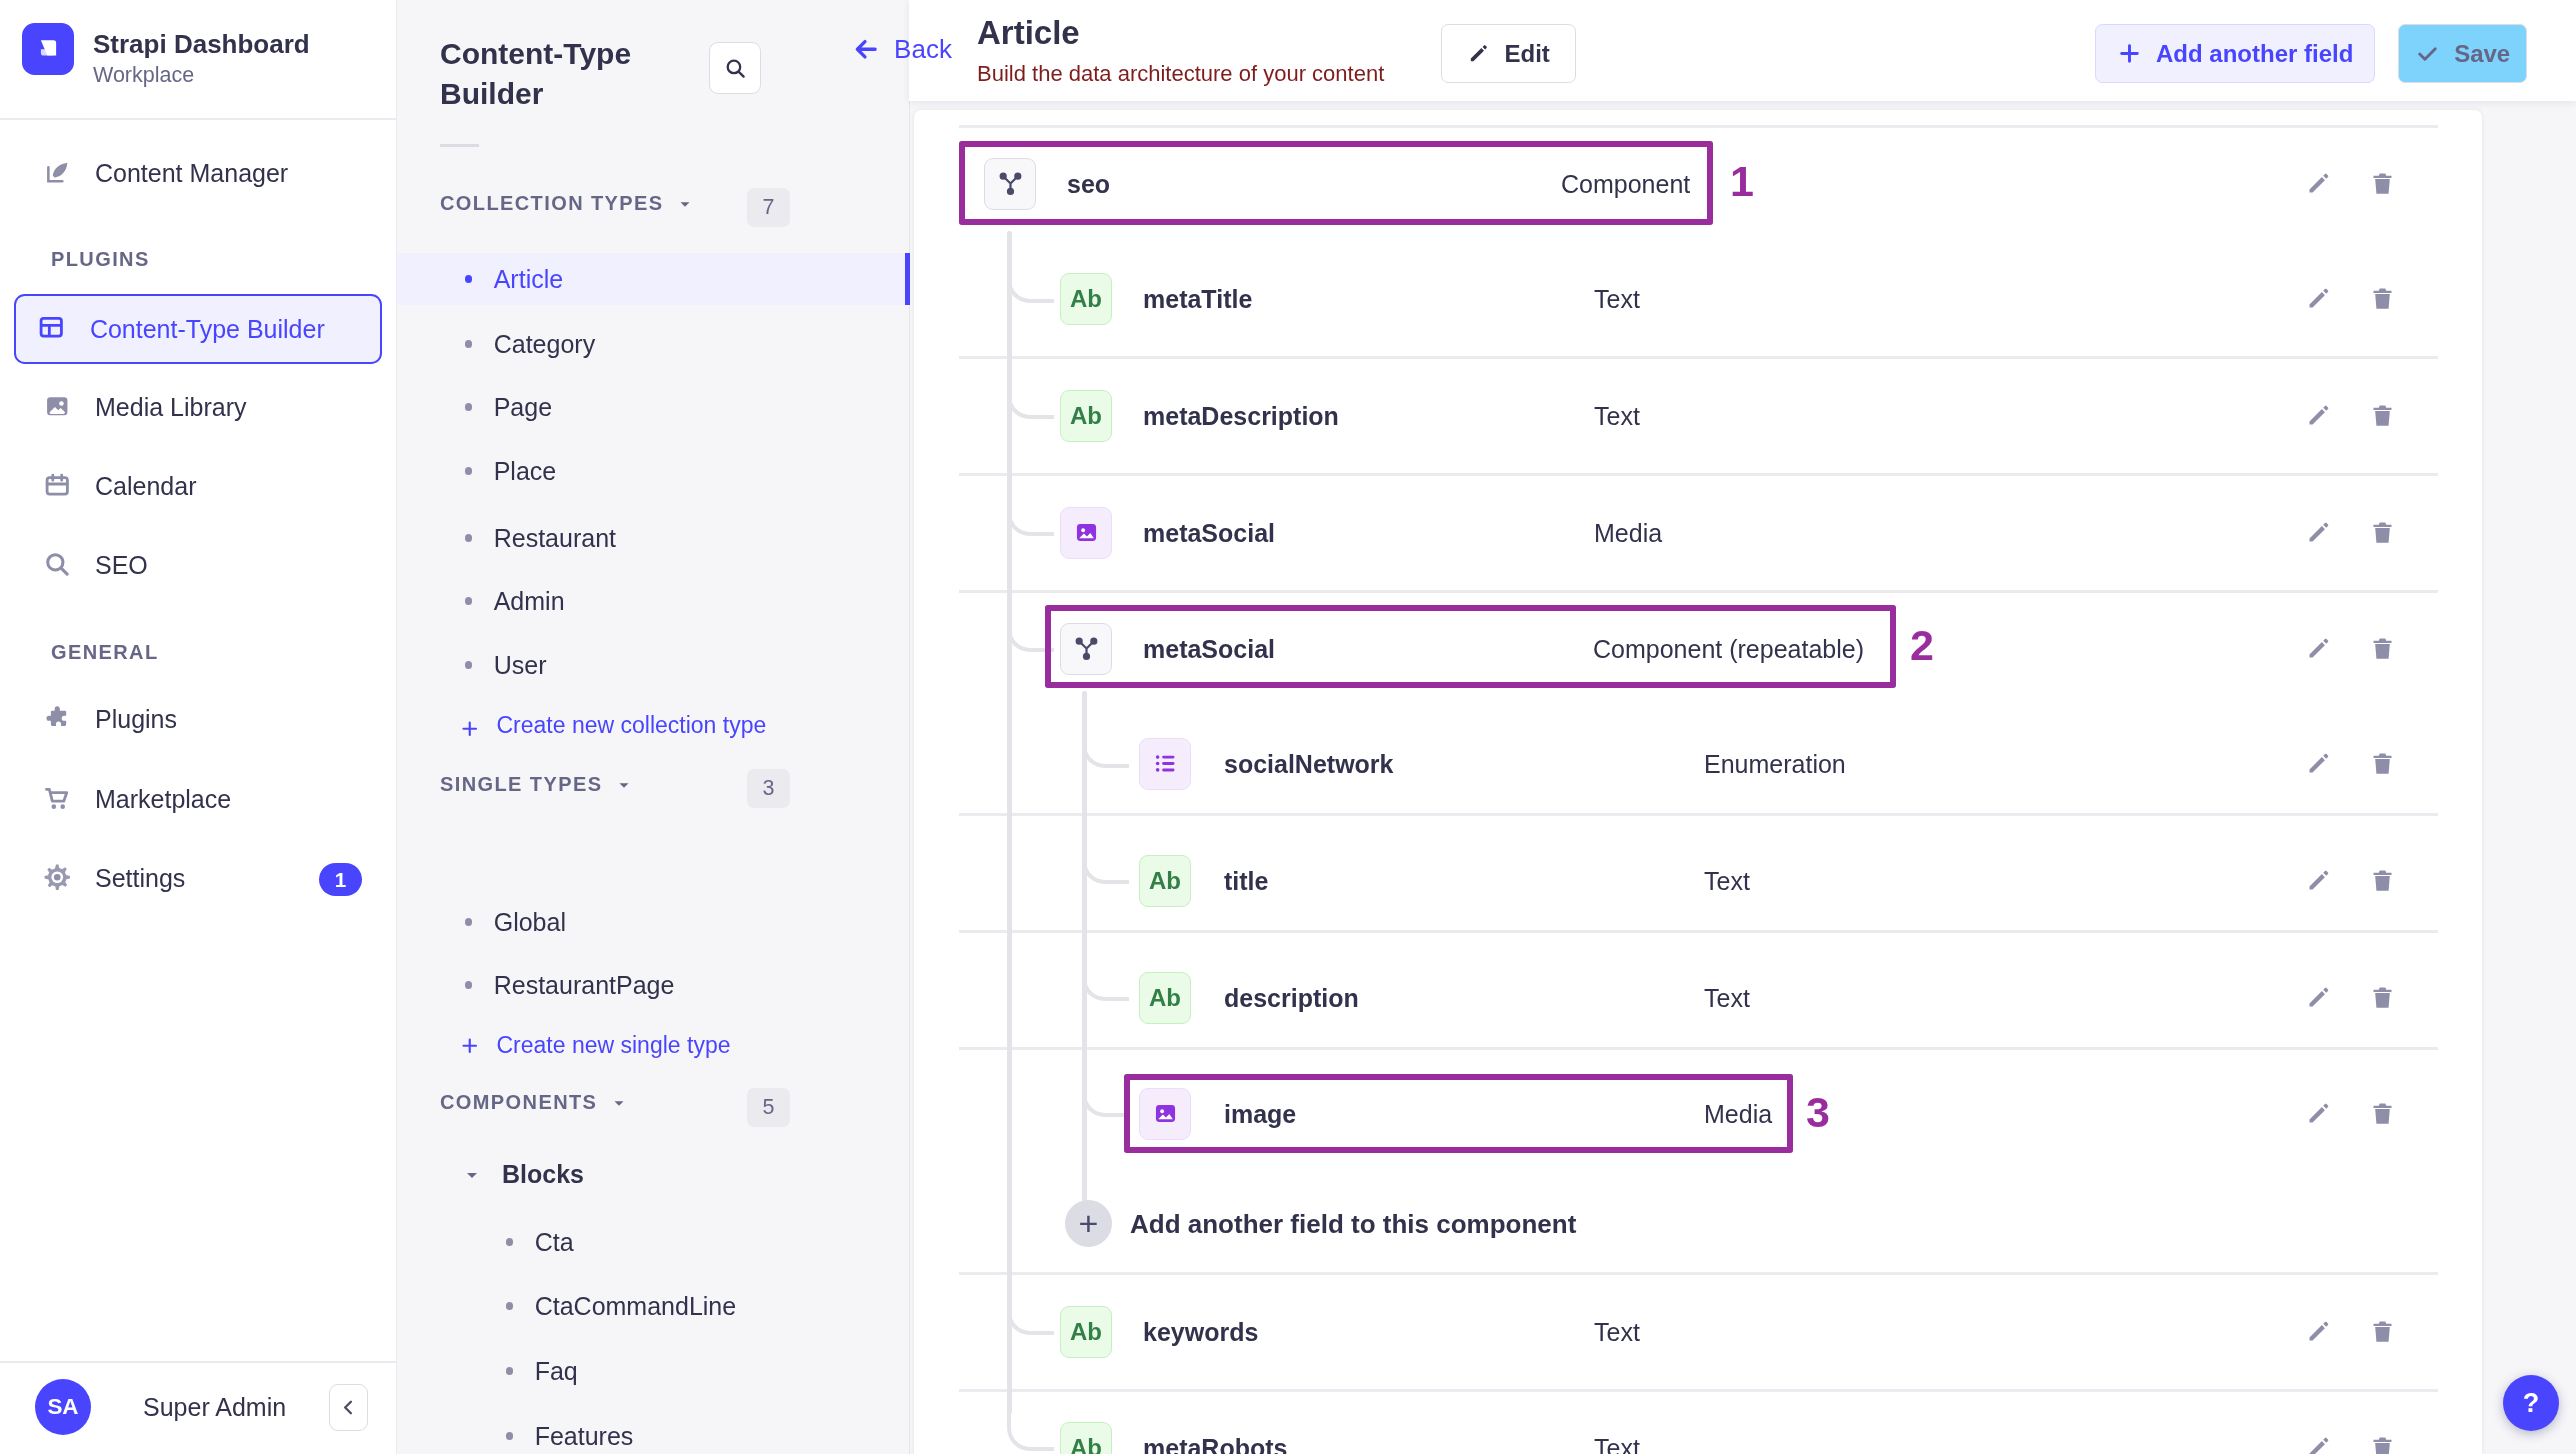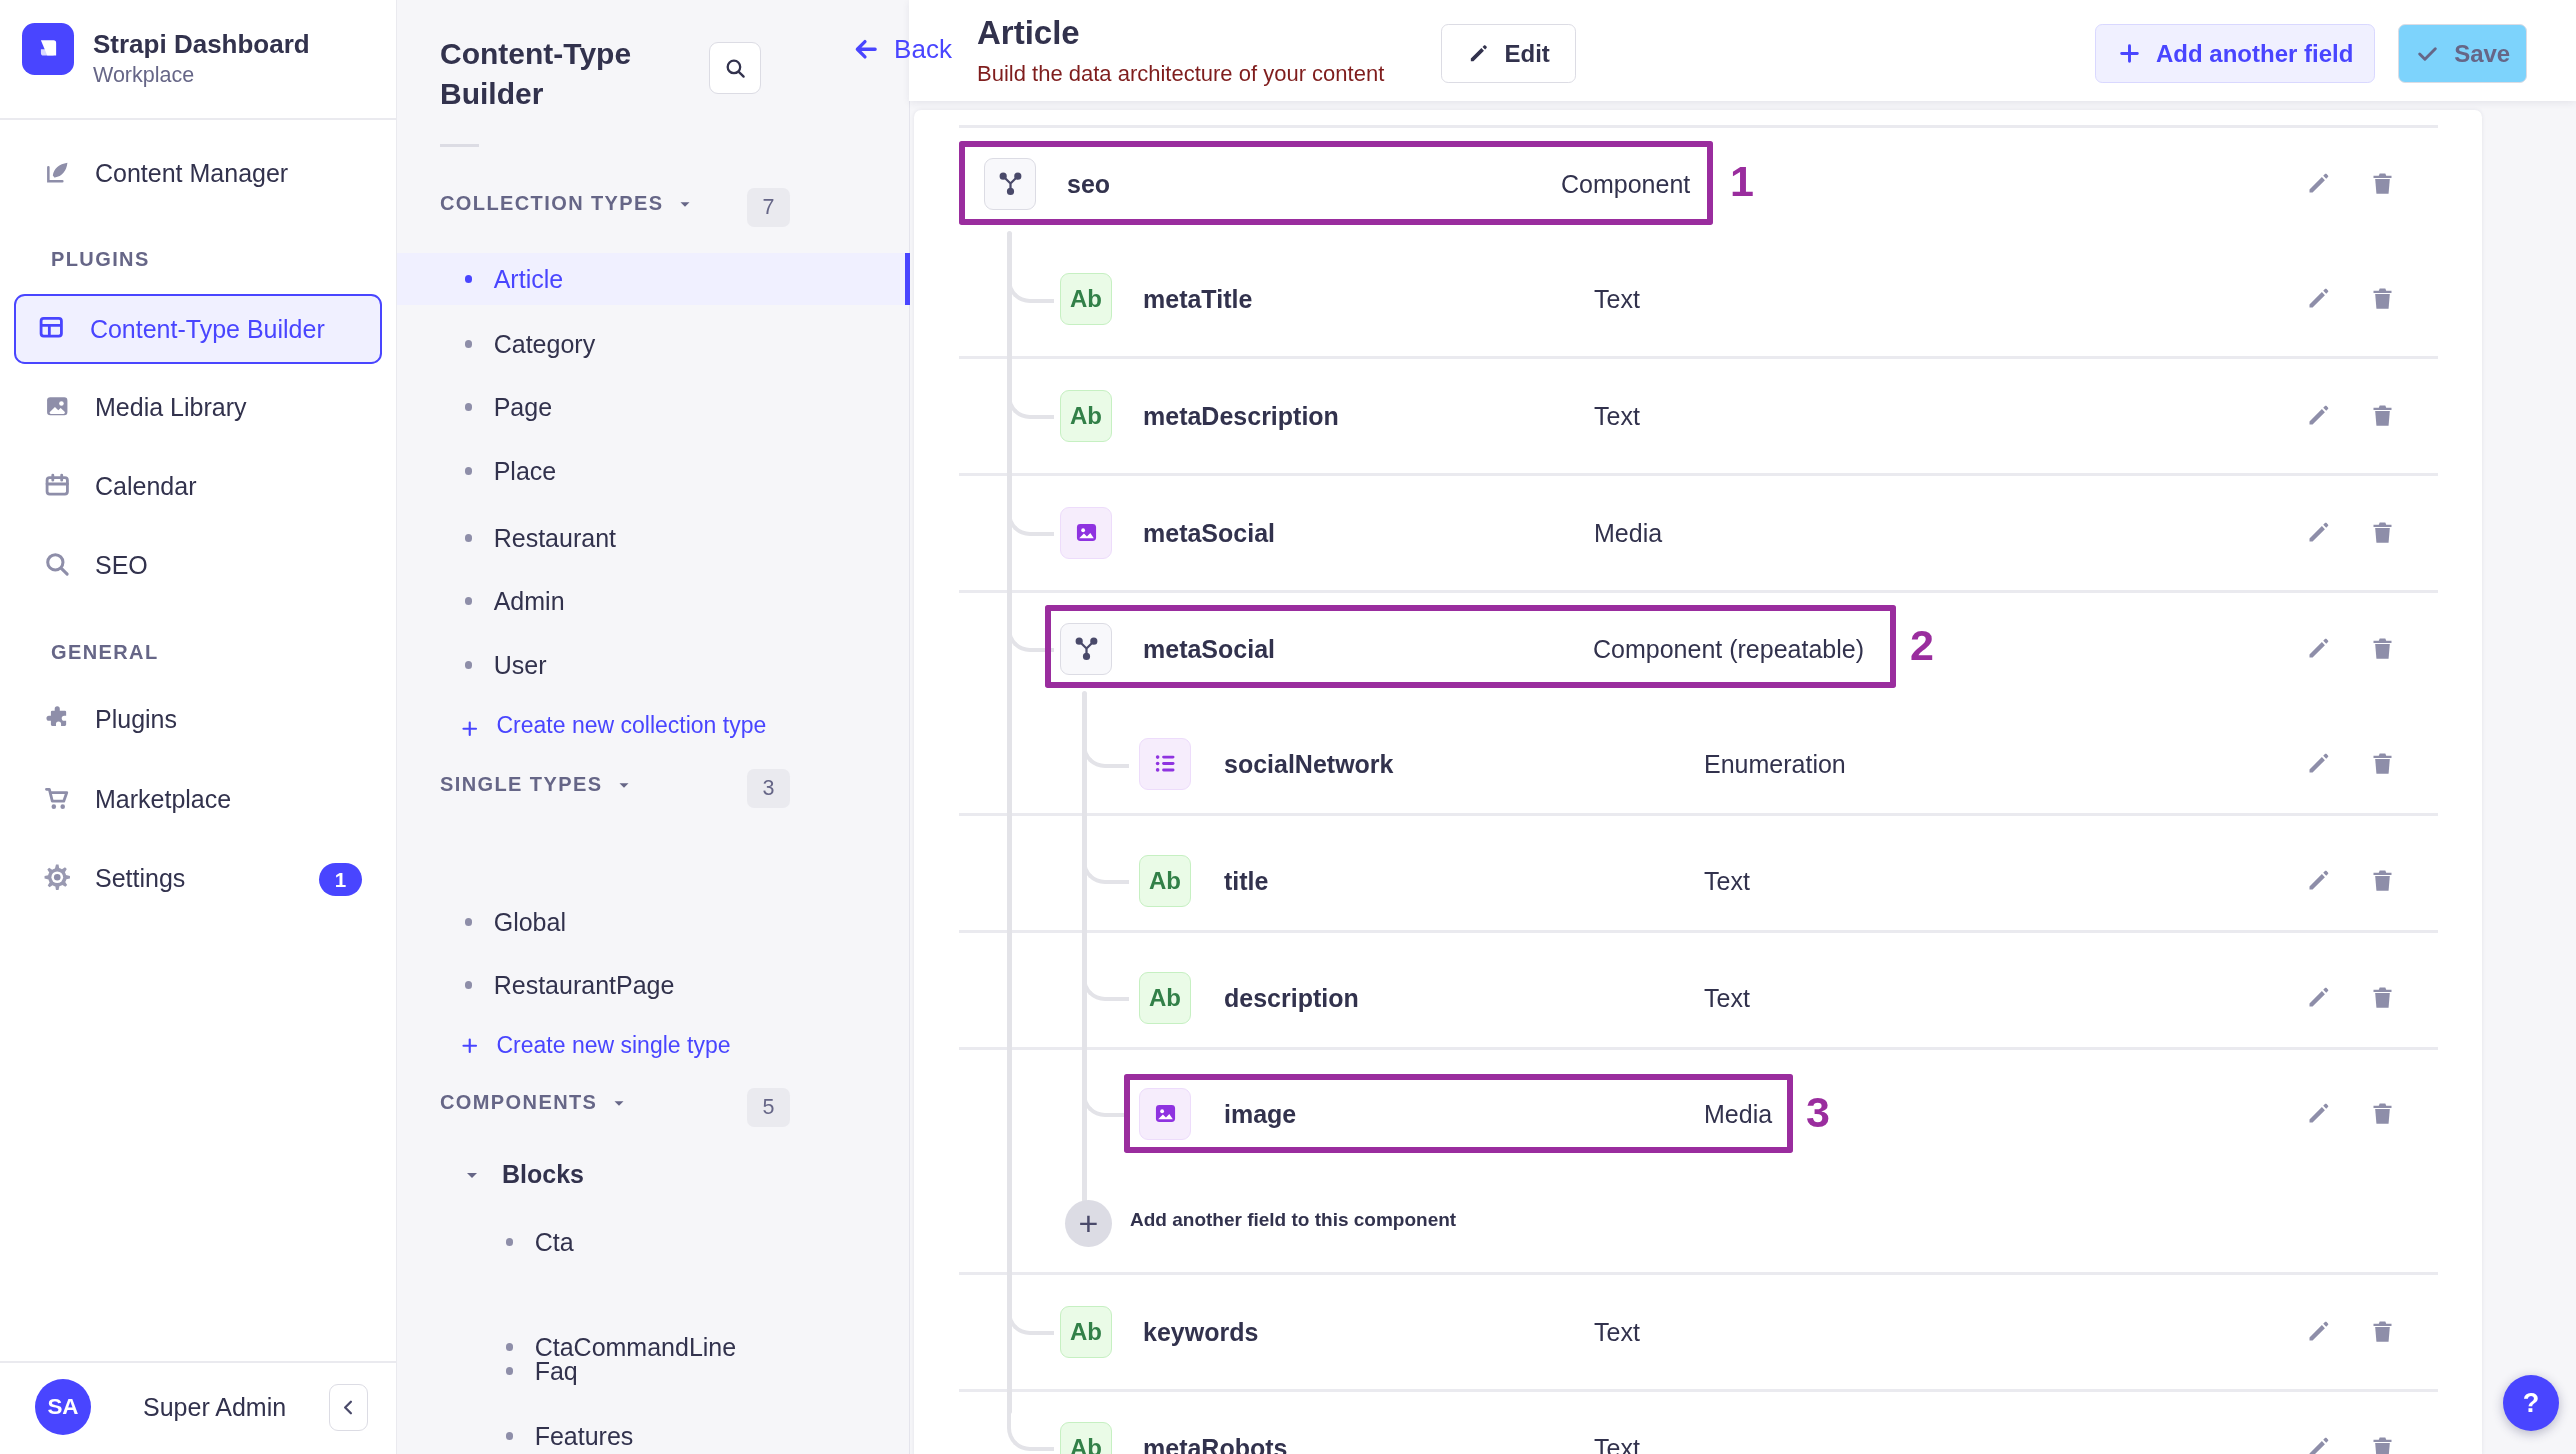--- a/index.html
+++ b/index.html
@@ -68,21 +68,21 @@
   .icon-media{background:#f6edfc;border:1.8px solid #eddcfb;}
   .icon-enum{background:#f6edfc;border:1.8px solid #eddcfb;}
   .row-name{position:absolute;top:50%;transform:translateY(-50%);font-size:25px;font-weight:600;color:#32324d;}
   .row-type{position:absolute;top:50%;transform:translateY(-50%);font-size:25px;color:#32324d;}
   .row-act{position:absolute;top:50%;transform:translateY(-50%);width:32px;height:32px;display:flex;align-items:center;justify-content:center;cursor:pointer;}
 
   .hl-box{position:absolute;border:6.3px solid #9a2d9e;border-radius:2.7px;pointer-events:none;box-sizing:border-box;}
   .hl-num{position:absolute;font-size:43px;font-weight:700;color:#9a2d9e;}
 
   .addfield-circle{position:absolute;left:1065px;top:1200px;width:47px;height:47px;border-radius:50%;background:#dcdce4;color:#4a4a6a;font-size:34px;font-weight:400;display:flex;align-items:center;justify-content:center;cursor:pointer;}
-  .addfield-lbl{position:absolute;left:1130px;top:1209px;font-size:19px;font-weight:600;color:#32324d;cursor:pointer;}
+  .addfield-lbl{position:absolute;left:1130px;top:1209px;font-size:26px;font-weight:600;color:#32324d;cursor:pointer;}
 
   .help-btn{position:absolute;left:2503px;top:1375px;width:56px;height:56px;border-radius:50%;background:#4945ff;color:#fff;font-size:27px;font-weight:700;display:flex;align-items:center;justify-content:center;box-shadow:0 2.7px 10.8px rgba(33,33,82,.3);cursor:pointer;}
 </style>
 </head>
 <body>
 
 <div id="stage">
 
   <div id="left-nav">
     <div class="brand-logo">
@@ -282,21 +282,21 @@
       <svg width="20" height="20" viewBox="0 0 24 24">
           <path fill="#666687" d="M6 9.5l6 6 6-6z"></path>
         </svg>
       <span>Blocks</span>
     </div>
 
     <div class="tn-item sub" style="top:1216px;">
         <span class="dot"></span>
         <span class="lbl">Cta</span>
       </div>
-    <div class="tn-item sub" style="top:1321px;">
+    <div class="tn-item sub" style="top:1280px;">
         <span class="dot"></span>
         <span class="lbl">CtaCommandLine</span>
       </div>
     <div class="tn-item sub" style="top:1345px;">
         <span class="dot"></span>
         <span class="lbl">Faq</span>
       </div>
     <div class="tn-item sub" style="top:1410px;">
         <span class="dot"></span>
         <span class="lbl">Features</span>

